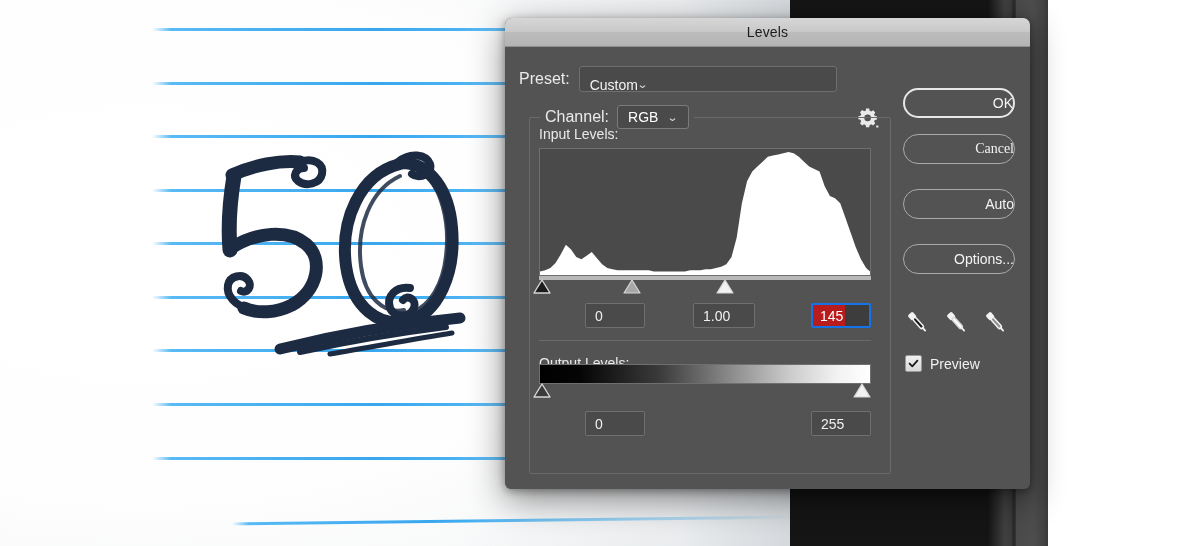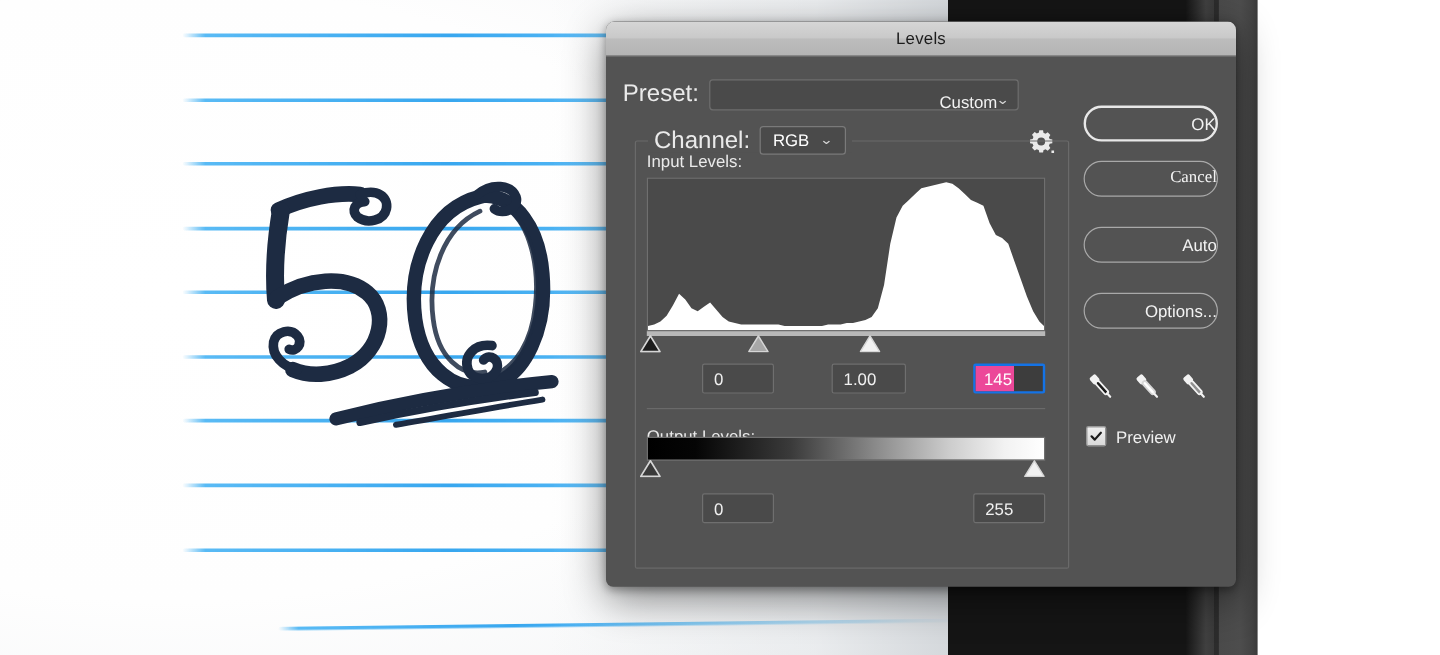--- a/index.html
+++ b/index.html
@@ -70,25 +70,25 @@
     border-bottom:1px solid #8f8f8f;
     display:flex;align-items:center;justify-content:center;
     color:#1c1c1c;font-size:14px;letter-spacing:.2px;
   }
   .dlg-body{position:relative;height:443px;}
 
   .row-preset{
     position:absolute;left:14px;top:18px;width:372px;height:27px;
     display:flex;align-items:center;
   }
-  .lbl{font-size:20px;color:#eaeaea;}
+  .lbl{font-size:16px;color:#eaeaea;}
   .preset-select{
     margin-left:9px;width:258px;height:26px;
     background:#4a4a4a;border:1px solid #6e6e6e;border-radius:3px;
-    display:flex;align-items:center;justify-content:flex-end;
+    display:flex;align-items:center;justify-content:flex-start;
     padding:12px 8px 0 10px;box-sizing:border-box;font-size:14px;color:#f2f2f2;
   }
   .chev{font-size:11px;color:#d8d8d8;line-height:1;transform:scaleX(1.25);}
   .gear{
     position:absolute;left:352px;top:60px;width:22px;height:22px;
   }
 
   
   .fieldset{
     position:absolute;left:24px;top:70px;width:360px;height:355px;
@@ -124,21 +124,21 @@
   .numbox{
     position:absolute;height:25px;background:#4a4a4a;
     border:1px solid #6f6f6f;border-radius:2px;box-sizing:border-box;
     display:flex;align-items:center;padding-left:9px;
     font-size:14px;color:#f0f0f0;
   }
   .numbox.focused{
     border:2px solid #1473e6;background:#3d3d3d;padding-left:0;
   }
   .numbox.focused .sel{
-    background:#ec4899;color:#ffffff;height:100%;display:flex;align-items:center;
+    background:#b91c1c;color:#ffffff;height:100%;display:flex;align-items:center;
     padding:0 2px 0 7px;
   }
 
   .divider{position:absolute;left:9px;height:1px;background:#6a6a6a;}
 
   .out-ramp{
     position:absolute;left:9px;top:246px;width:332px;height:20px;
     background:linear-gradient(90deg,#000000 0%,#050505 12%,#3a3a3a 36%,#8c8c8c 58%,#cccccc 76%,#f2f2f2 90%,#ffffff 100%);
     border:1px solid #6f6f6f;box-sizing:border-box;
   }

